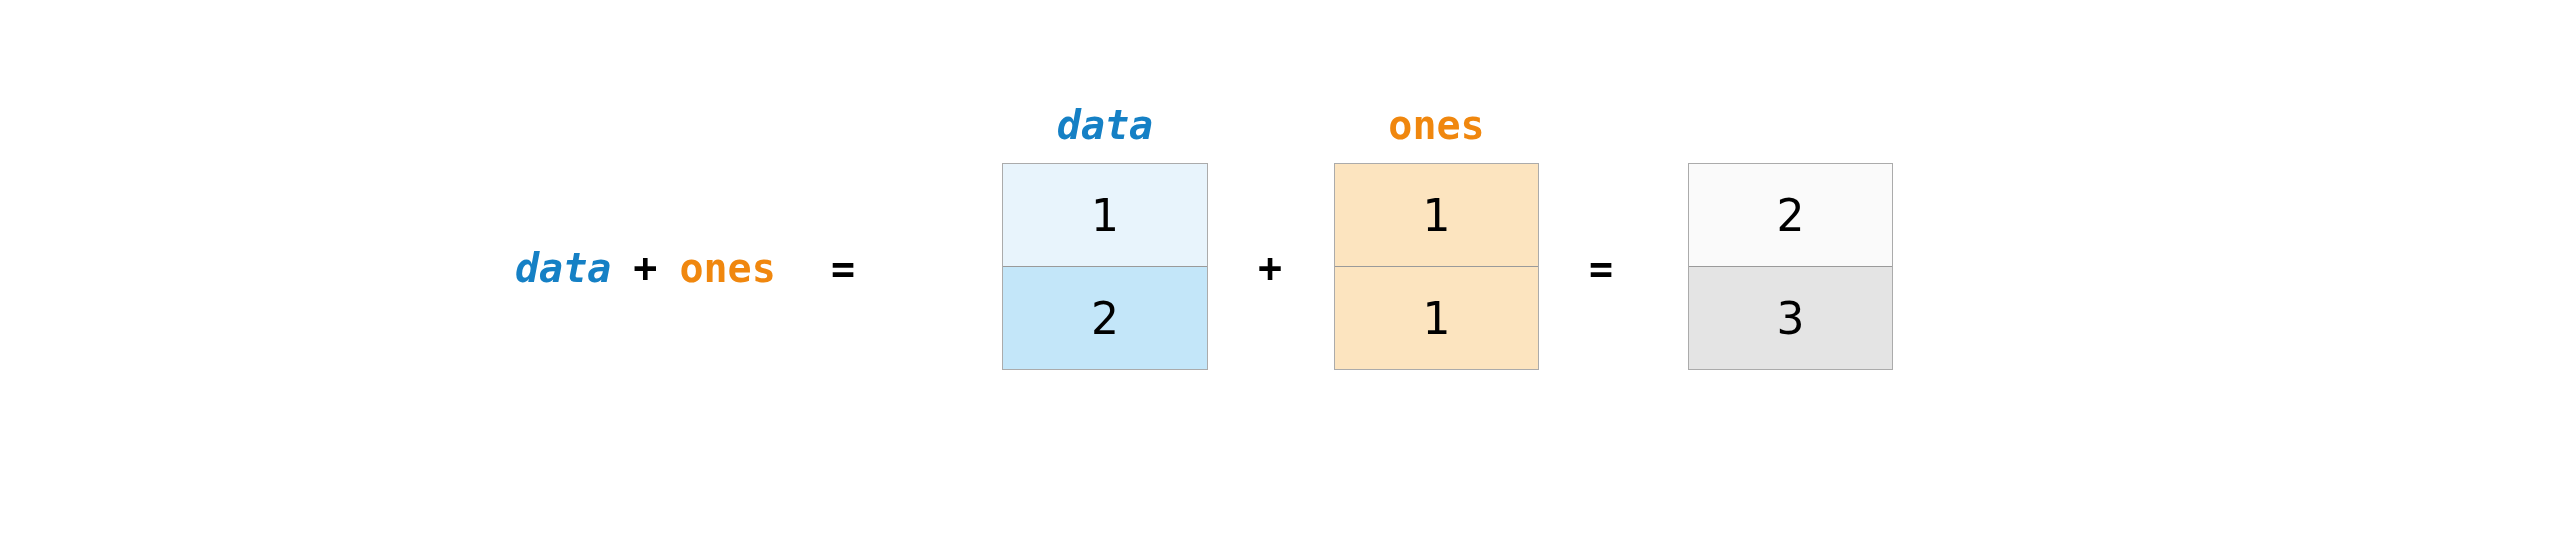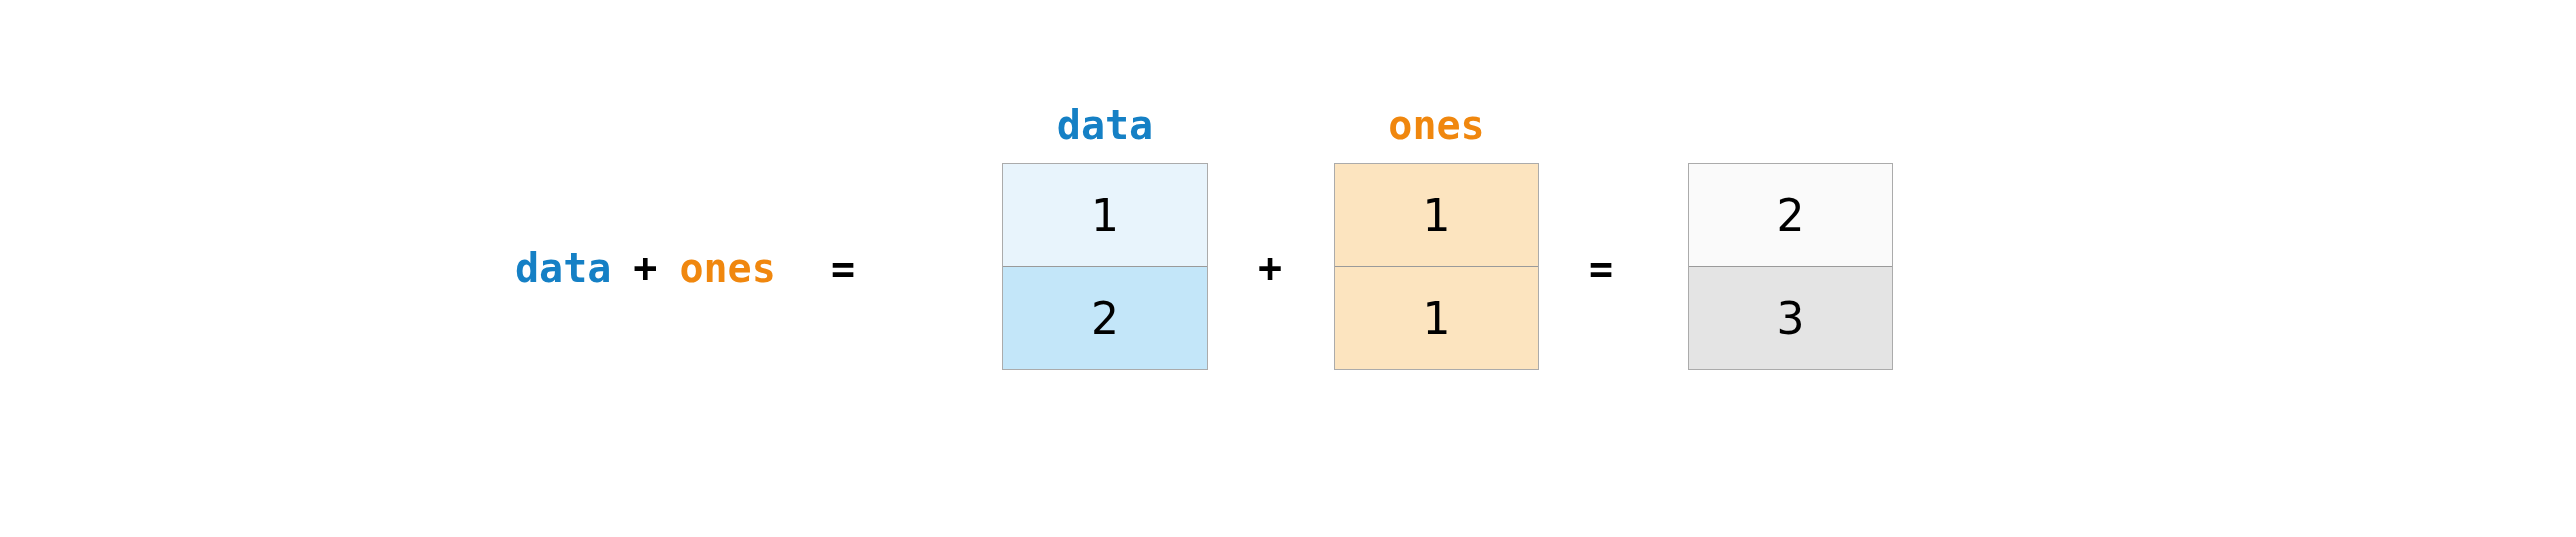--- a/index.html
+++ b/index.html
@@ -26,21 +26,21 @@
     background: var(--background);
     overflow: hidden;
   }
   .t {
     font-family: "DejaVu Sans Mono", "Liberation Mono", monospace;
     font-weight: bold;
     font-size: 40px;
     line-height: 1;
     white-space: nowrap;
   }
-  .blue   { color: var(--data-label); }
+  .blue   { color: var(--data-label); font-style: italic; }
   .orange { color: var(--ones-label); }
   .op     { color: var(--operator-text); }
 
   .equation {
     position: absolute;
     left: 515px;
     top: 268px;
     transform: translateY(-50%);
     display: flex;
     align-items: center;

